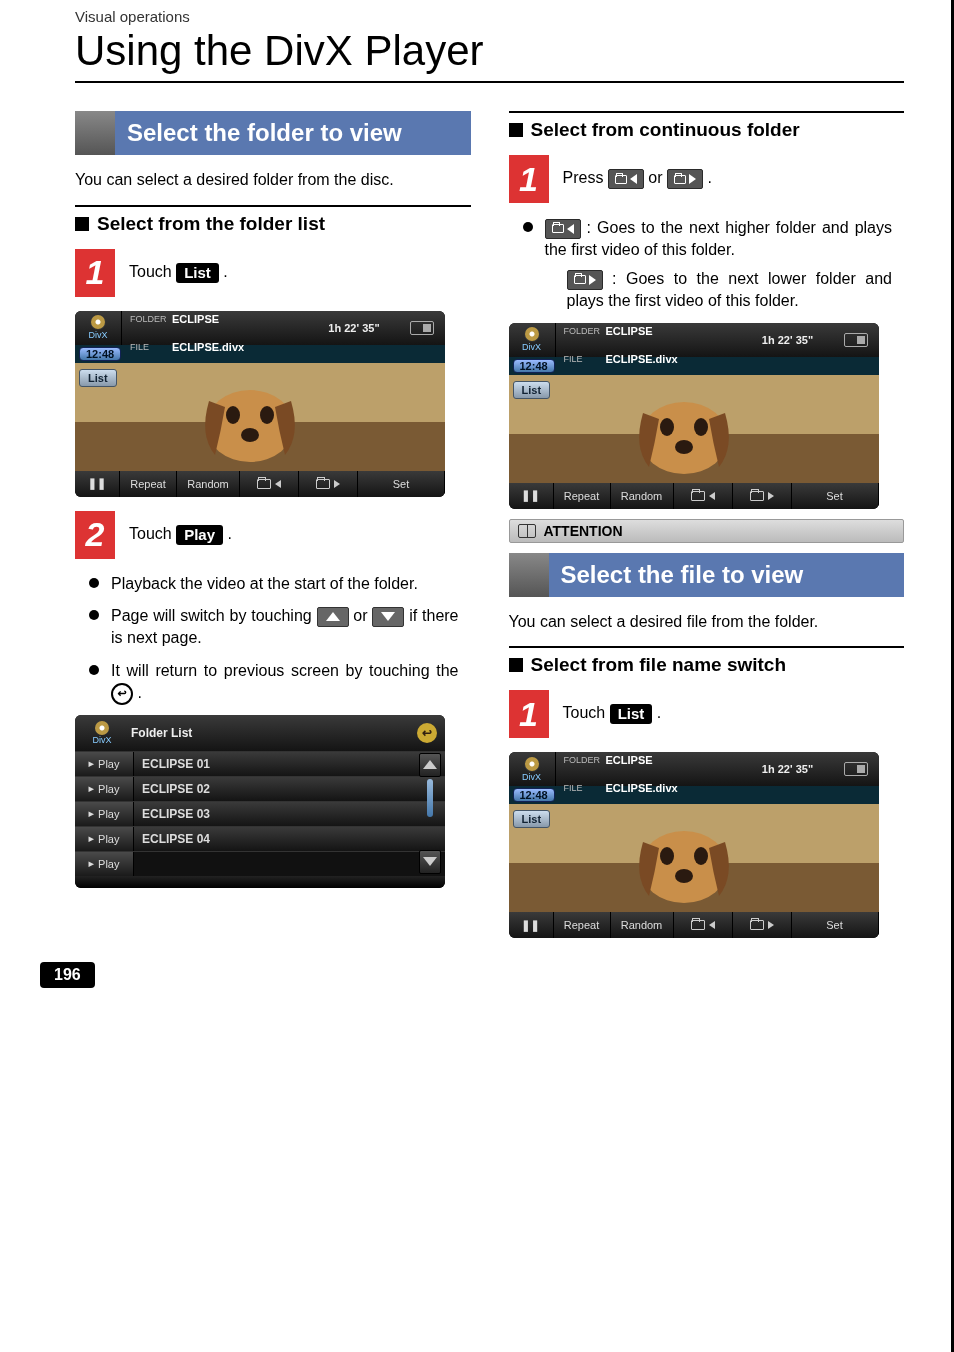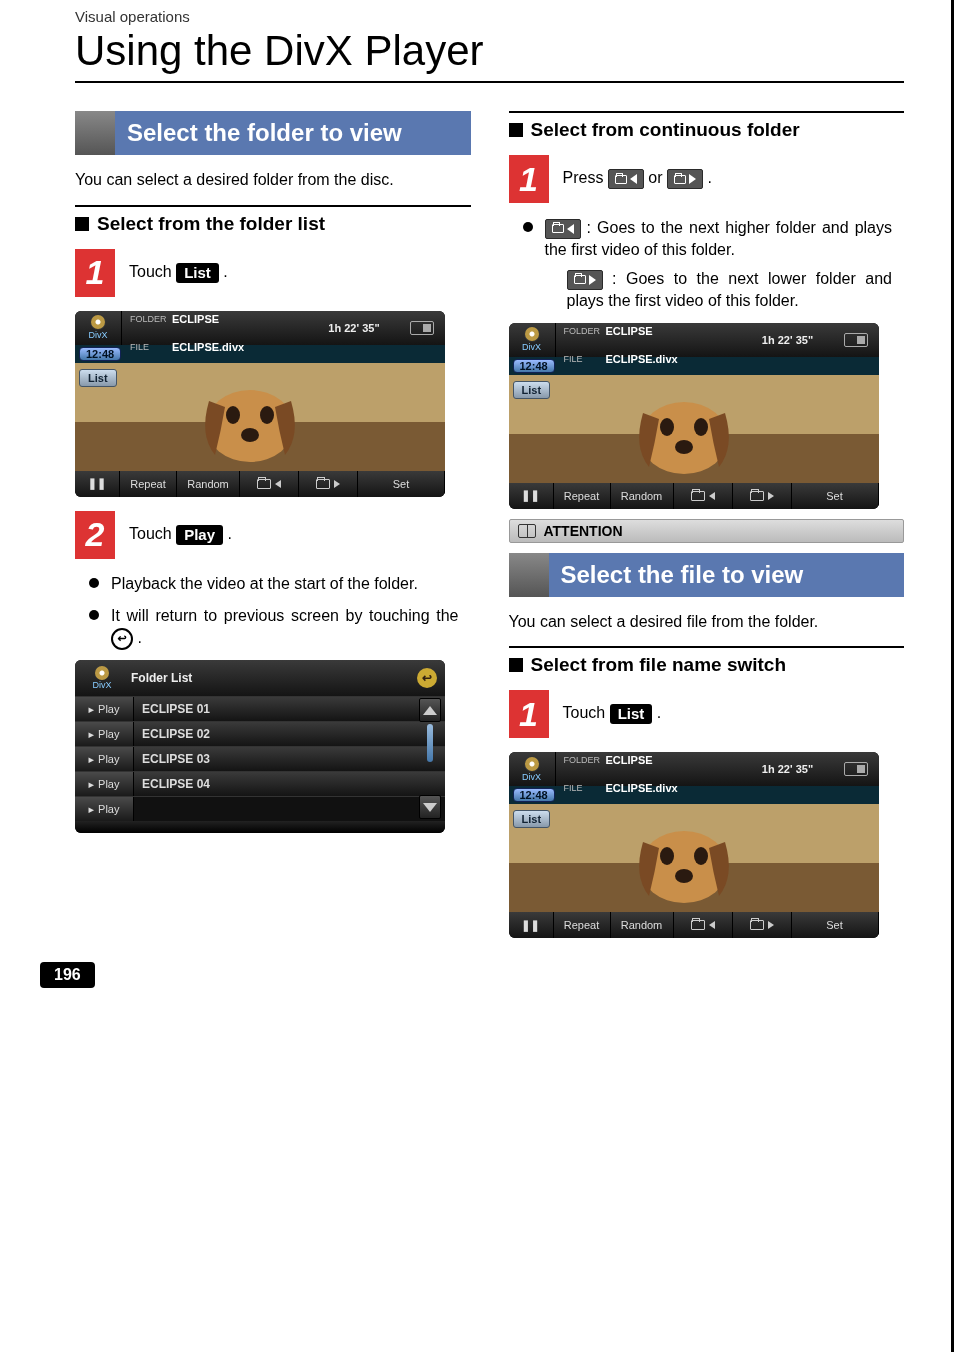--- a/index.html
+++ b/index.html
@@ -371,20 +371,31 @@
       <div class="step-num">2</div>
       <div class="step-text">
         <span>Touch </span>
         <span class="kbd">Play</span>
         <span> .</span>
       </div>
     </div>
 
     <ul class="bullet-list">
       <li>Playback the video at the start of the folder.</li>
+      <li>
+        <span>Page will switch by touching </span>
+        <span class="gbtn">
+              <span class="tri-up-g"></span>
+            </span>
+        <span> or </span>
+        <span class="gbtn">
+              <span class="tri-dn-g"></span>
+            </span>
+        <span> if there is next page.</span>
+      </li>
       <li>
         <span>It will return to previous screen by touching the </span>
         <span class="return-icon">↩</span>
         <span>.</span>
       </li>
     </ul>
 
     <div class="flist">
       <div class="ftop">
         <div class="disc">

